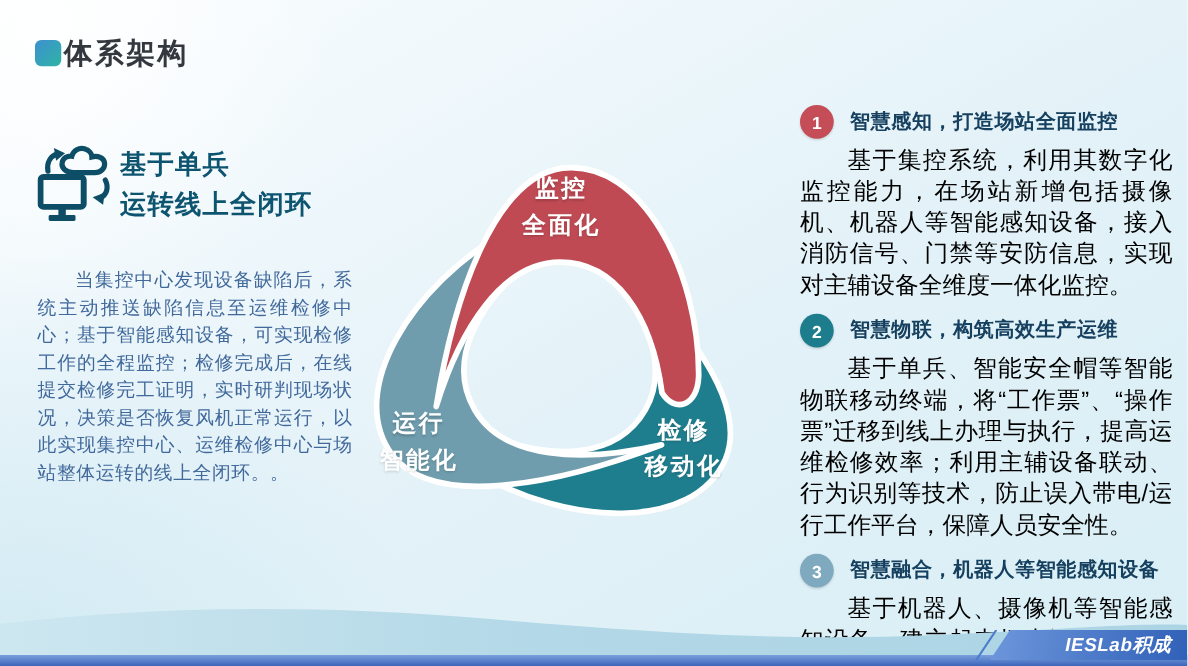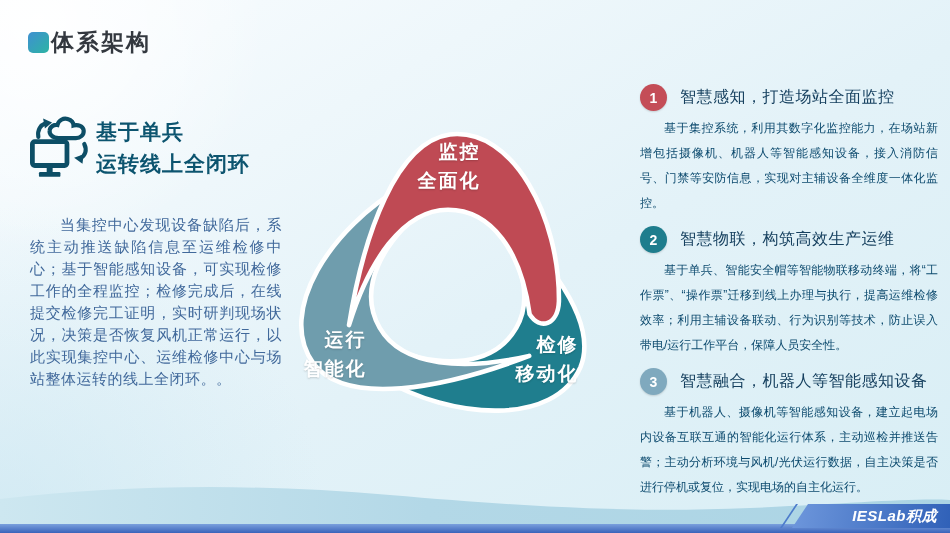--- a/index.html
+++ b/index.html
@@ -27,35 +27,35 @@
   .left-heading{margin-left:4px;padding-top:8px;font-size:21px;font-weight:bold;
     color:#0c546f;line-height:32px;letter-spacing:1px;}
   .left-para{margin-top:22px;font-size:15px;line-height:22px;color:#41699b;
     text-align:justify;text-indent:2em;letter-spacing:.5px;}
 
   
   .diagram{position:absolute;left:283px;top:104px;width:330px;height:336px;}
   .diagram svg{width:100%;height:100%;display:block;}
   .seg{stroke:#ffffff;stroke-width:5;stroke-linejoin:round;}
   .seg-label{position:absolute;transform:translate(-50%,-50%);color:#fff;font-weight:bold;
-    font-size:19px;line-height:29px;text-align:right;letter-spacing:2px;white-space:nowrap;
+    font-size:19px;line-height:29px;text-align:center;letter-spacing:2px;white-space:nowrap;
     text-shadow:0 1px 2px rgba(0,0,0,.18);}
   .seg-label.l-top{left:166px;top:62px;}
   .seg-label.l-left{left:52px;top:250px;}
   .seg-label.l-right{left:264px;top:255px;}
 
   
   .right-panel{position:absolute;left:640px;top:84px;width:298px;}
   .point{margin-bottom:10px;}
   .point-head{display:flex;align-items:center;gap:13px;height:27px;margin-bottom:5px;}
   .num-circle{width:27px;height:27px;border-radius:50%;flex:0 0 auto;display:flex;
     align-items:center;justify-content:center;color:#fff;font-size:14px;font-weight:bold;
     box-shadow:0 1px 2px rgba(0,0,0,.15);}
-  .point-heading{font-size:16px;font-weight:normal;color:#16405f;letter-spacing:.5px;white-space:nowrap;}
-  .point-body{font-size:12px;line-height:25px;color:#0c4a6e;text-align:justify;text-indent:2em;}
+  .point-heading{font-size:16px;font-weight:bold;color:#16405f;letter-spacing:.5px;white-space:nowrap;}
+  .point-body{font-size:19px;line-height:25px;color:#000000;text-align:justify;text-indent:2em;}
 
   
   .wave{position:absolute;left:0;bottom:8px;width:950px;height:42px;}
   .bottom-strip{position:absolute;left:0;bottom:0;width:950px;height:9px;
     background:linear-gradient(#7aa0dd,#3a63ba);}
   .logo-band{position:absolute;right:0;bottom:5px;width:158px;height:24px;
     background:linear-gradient(100deg,#6e97dc,#3061b8);
     clip-path:polygon(16px 0,100% 0,100% 100%,0 100%);
     display:flex;align-items:center;justify-content:flex-end;padding-right:13px;box-sizing:border-box;}
   .logo-tail{position:absolute;right:152px;bottom:5px;width:18px;height:24px;

